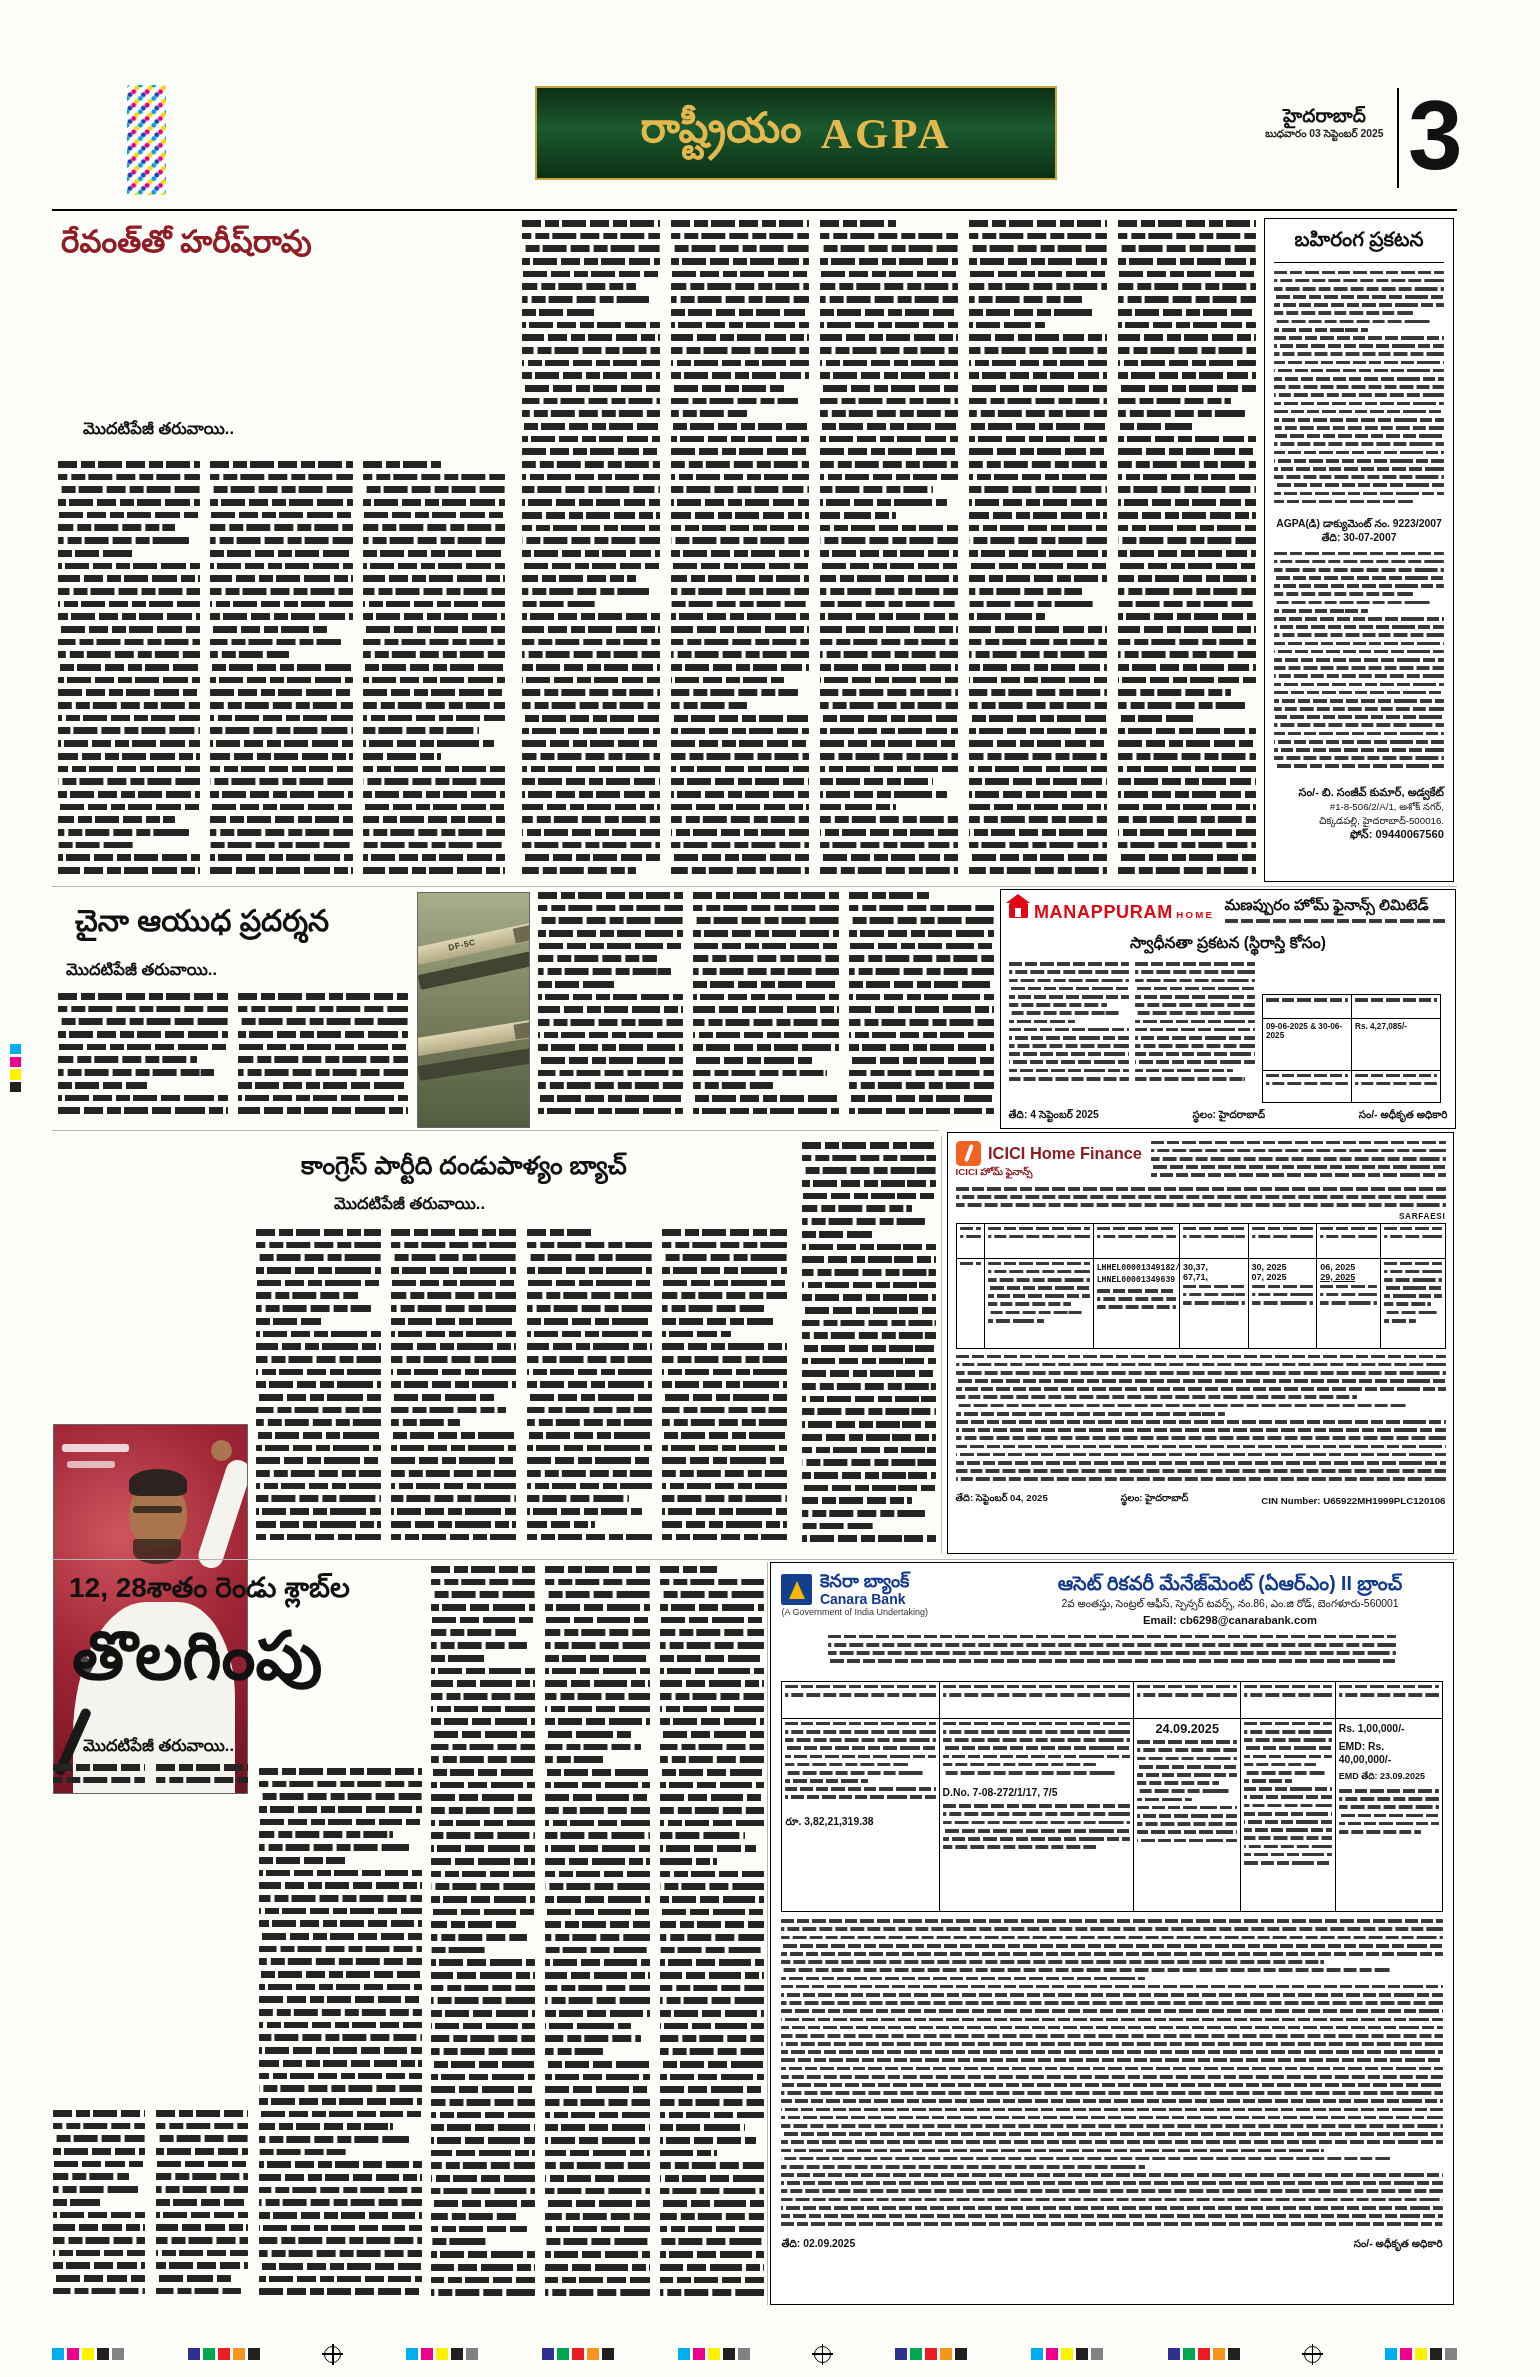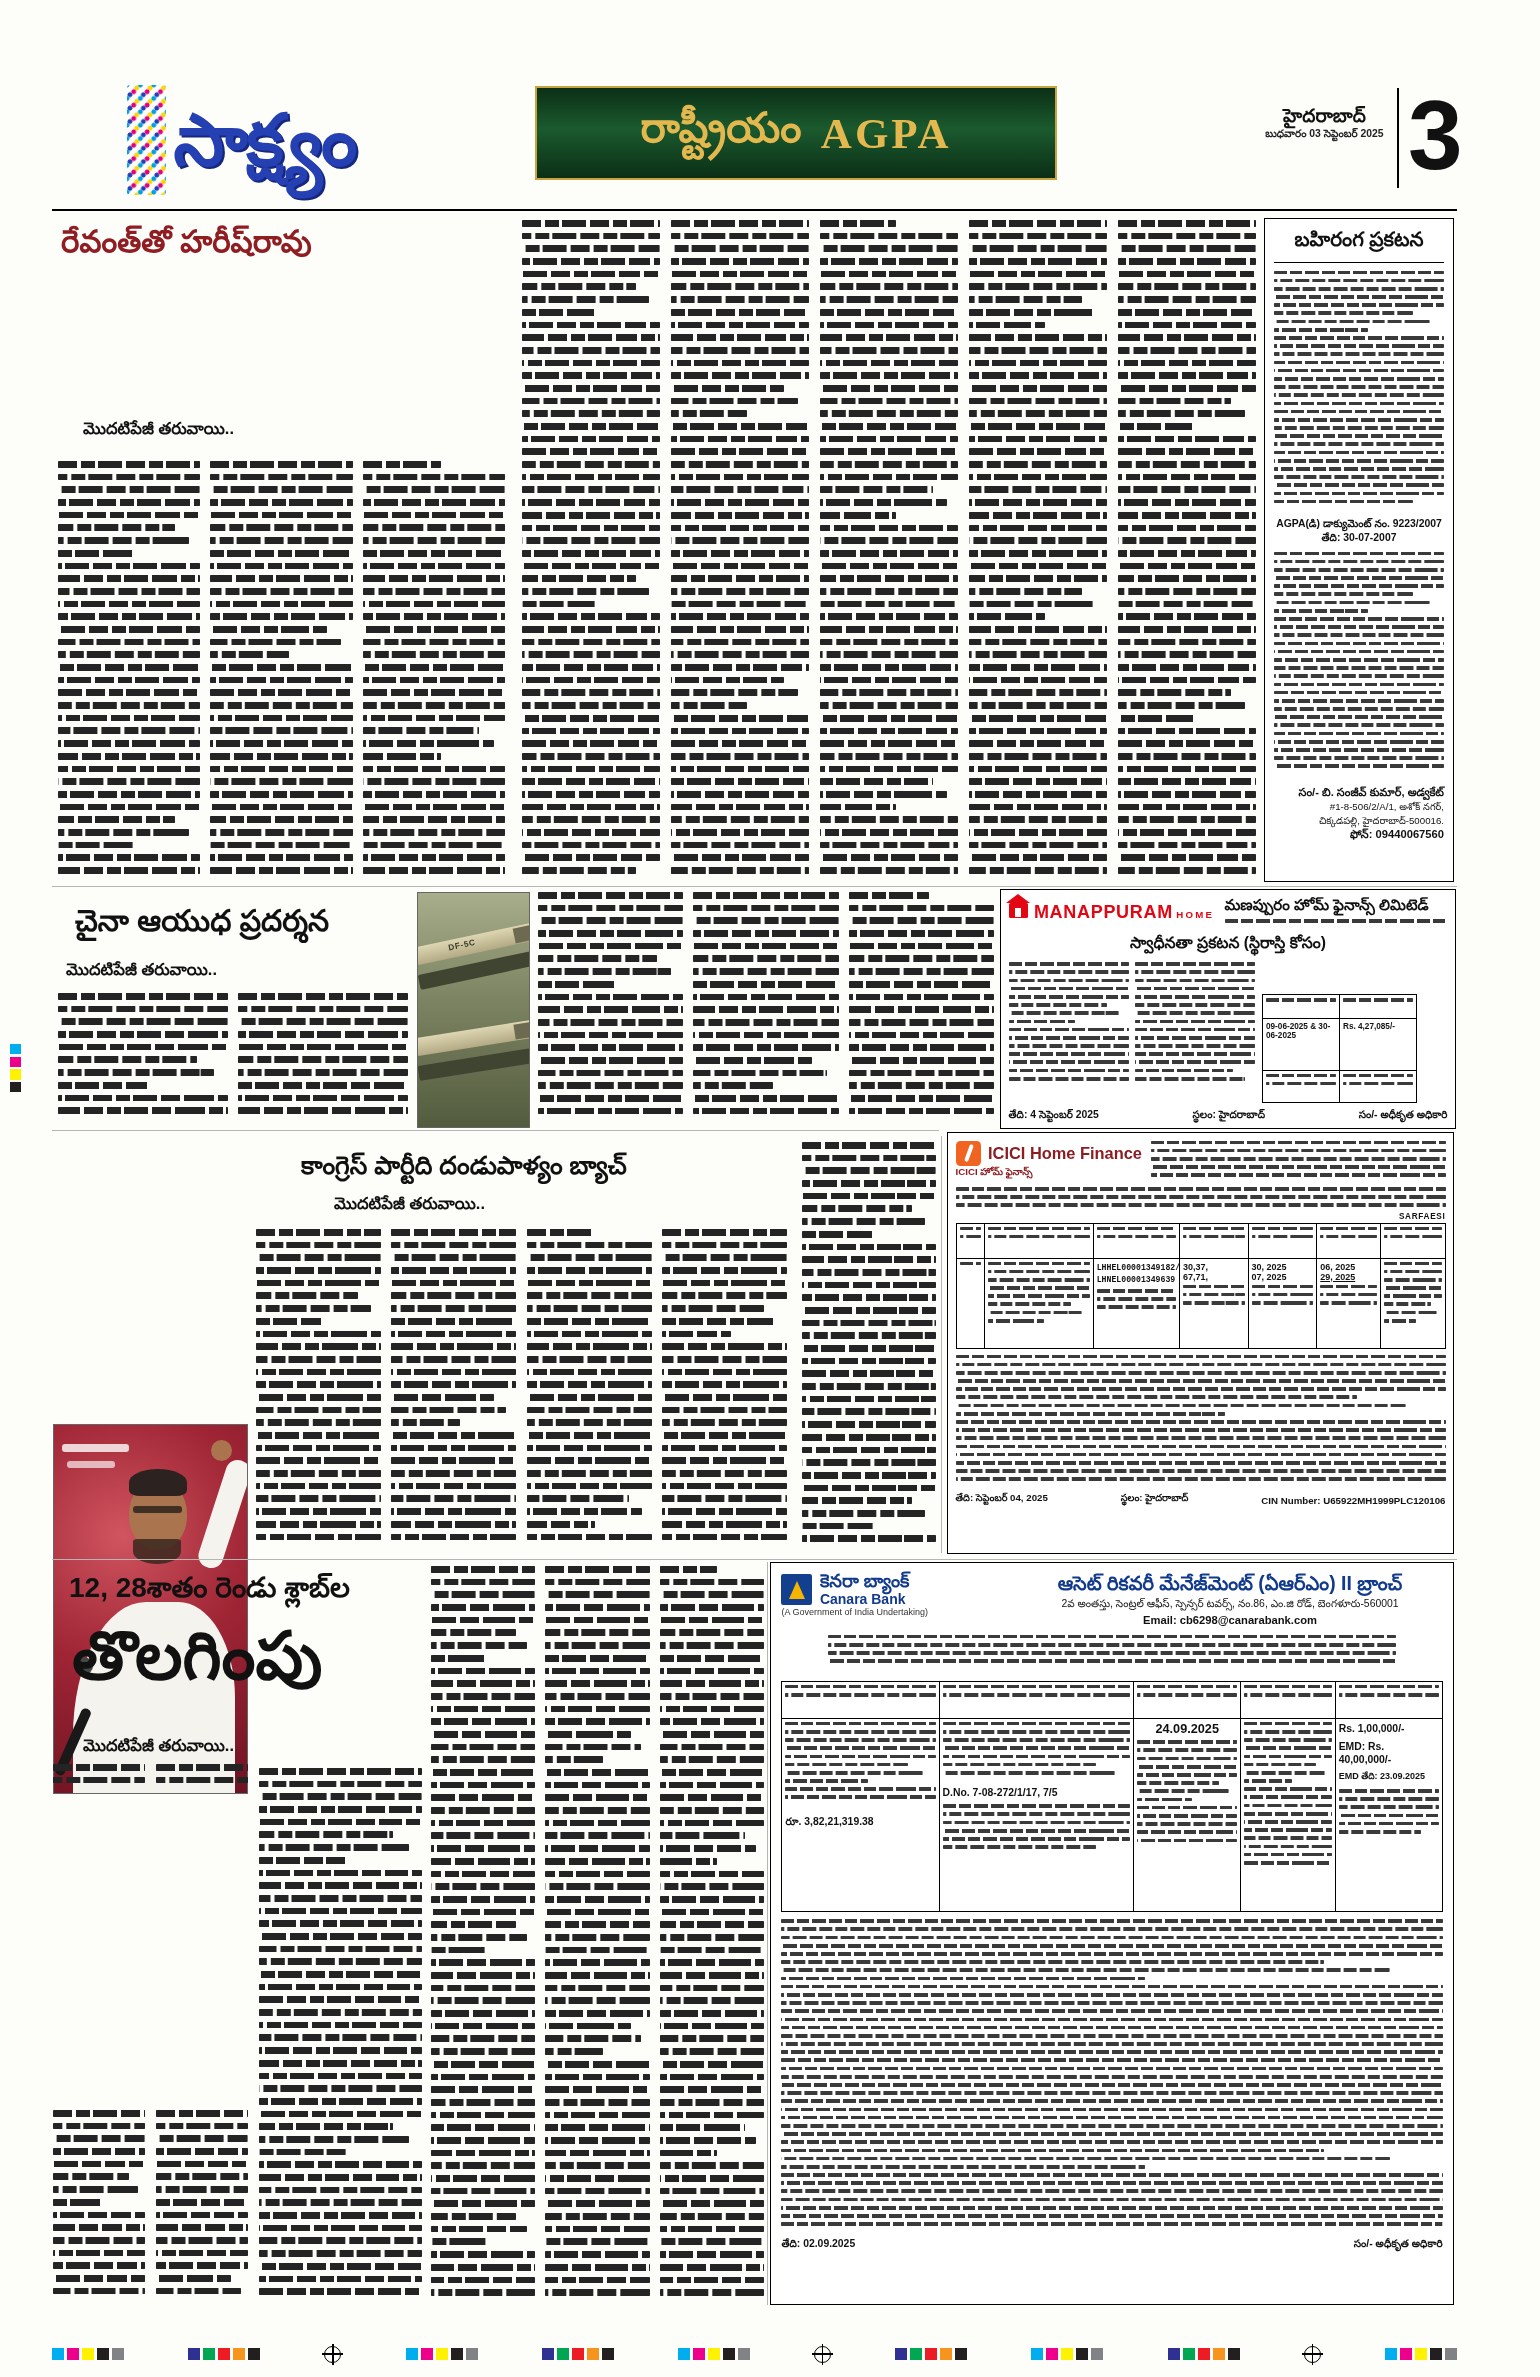--- a/index.html
+++ b/index.html
@@ -132,21 +132,20 @@
   .regcircle:after{content:"";position:absolute;top:50%;left:-3px;height:1.5px;width:21px;background:#000;margin-top:-0.7px;}
   .sidecluster i{width:10.4px;height:10.4px;display:block;margin-bottom:2.2px;}
 </style>
 </head>
 <body>
 
 <div class="page">
 
   <div class="abs" style="left:127px;top:83px;width:403px;height:113px;display:flex;align-items:center;gap:7.5px;">
     <div class="dotgrid"></div>
-    <div class="masthead-title">సాక్ష్యం</div>
   </div>
 
   <div class="section-banner abs" style="left:535px;top:86px;width:522px;height:94px;">
     <span class="te">రాష్ట్రీయం</span>
     <span class="en">AGPA</span>
   </div>
 
   <div class="dateblock abs" style="left:1258px;top:104px;width:133px;">
     <div class="city">హైదరాబాద్</div>
     <div class="date">బుధవారం 03 సెప్టెంబర్ 2025</div>
@@ -766,21 +765,21 @@
             <div class="l" style="height: 3.7px; margin-bottom: 4.5px; background-position: -23px 0px;"></div>
             <div class="l" style="height: 3.7px; margin-bottom: 4.5px; background-position: -33px 0px;"></div>
             <div class="l" style="height: 3.7px; margin-bottom: 4.5px; background-position: -42px 0px;"></div>
             <div class="l" style="height: 3.7px; margin-bottom: 4.5px; background-position: -7.5px 0px;"></div>
             <div class="l" style="height: 3.7px; margin-bottom: 4.5px; background-position: -17px 0px;"></div>
             <div class="l" style="height: 3.7px; margin-bottom: 4.5px; background-position: -27px 0px;"></div>
             <div class="l" style="height: 3.7px; margin-bottom: 4.5px; width: 82%; background-position: -37px 0px;"></div>
             <div class="l" style="height: 3.7px; margin-bottom: 4.5px; width: 92%; background-position: -1.5px 0px;"></div>
           </div>
         </div>
-      <table class="ntable" style="width:155px;margin-top:32px;">
+      <table class="ntable" style="width:179px;margin-top:32px;">
         <tbody>
             <tr>
           <td style="height:16.4px;">
                 <div class="sim sim-small" style="height: 12px; display: flex; gap: 6px;">
                   <div style="flex: 1 1 0%; min-width: 0px;">
                     <div class="l" style="height: 3.7px; margin-bottom: 4.5px; background-position: 0px 0px;"></div>
                   </div>
                 </div>
               </td>
           <td>

